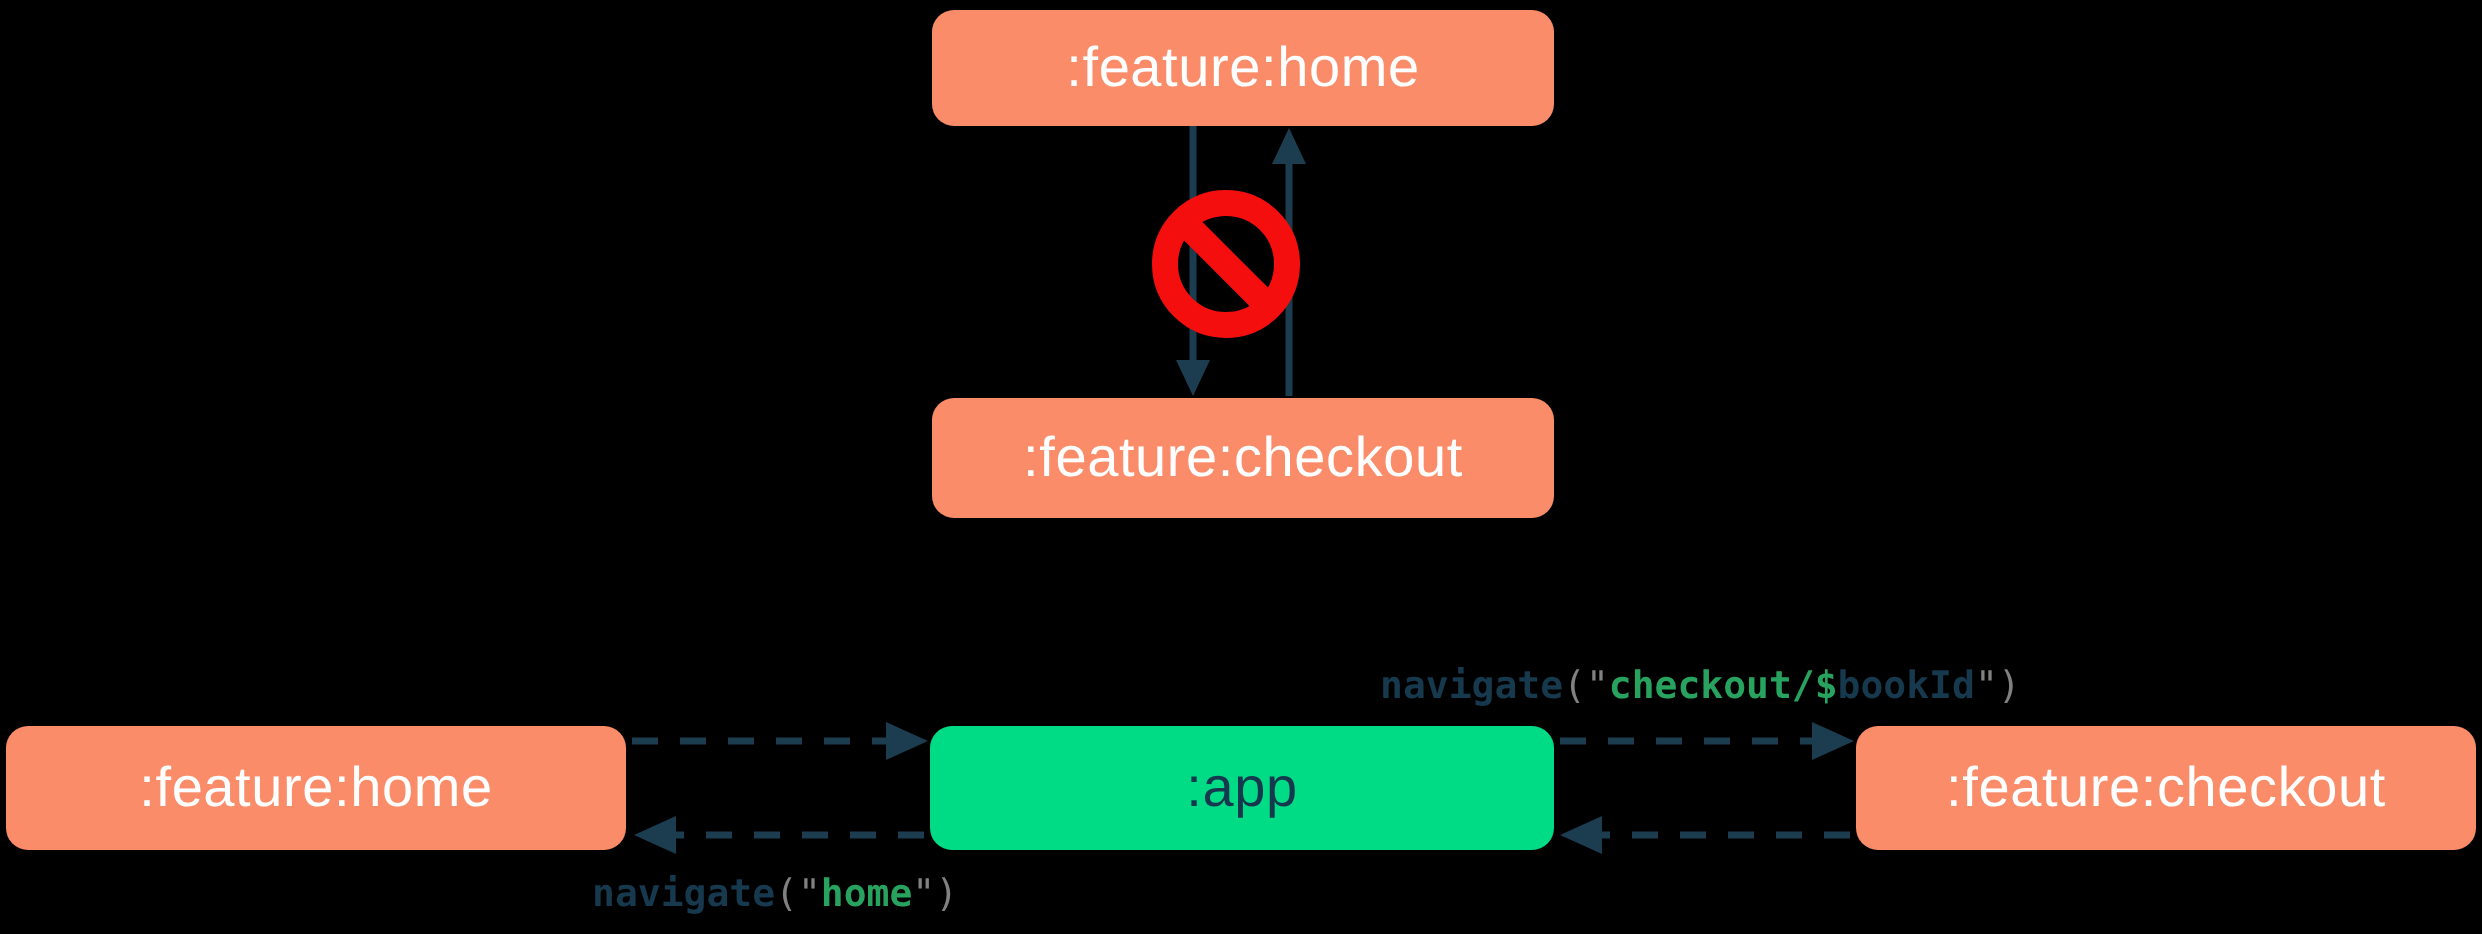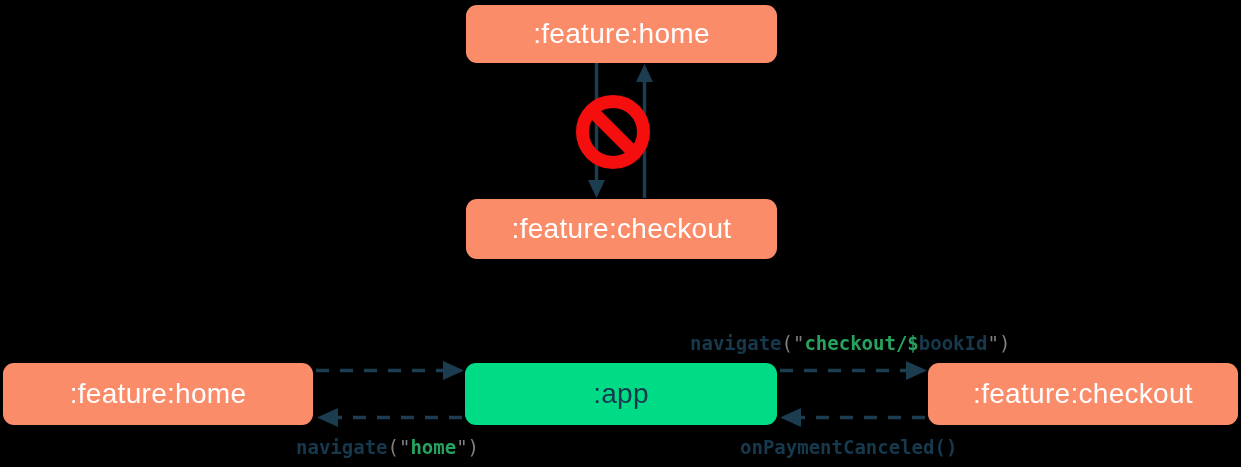--- a/index.html
+++ b/index.html
@@ -98,15 +98,14 @@
   </div>
   <div class="box app" style="left:465px;top:363px;width:312px;height:62px;">
     <span>:app</span>
   </div>
   <div class="box feature" style="left:928px;top:363px;width:310px;height:62px;">
     <span>:feature:checkout</span>
   </div>
 
   <div class="code" style="left:296px;top:436px;"><span class="seg-navy b">navigate</span><span class="seg-gray">("</span><span class="seg-green b">home</span><span class="seg-gray">")</span></div>
   <div class="code" style="left:690px;top:332px;"><span class="seg-navy b">navigate</span><span class="seg-gray">("</span><span class="seg-green b">checkout/$</span><span class="seg-navy b">bookId</span><span class="seg-gray">")</span></div>
-  <div class="code" style="left:740px;top:436px;"><span class="seg-navy b">onPaymentCanceled()</span></div>
 
 </div>
 
 </body></html>

